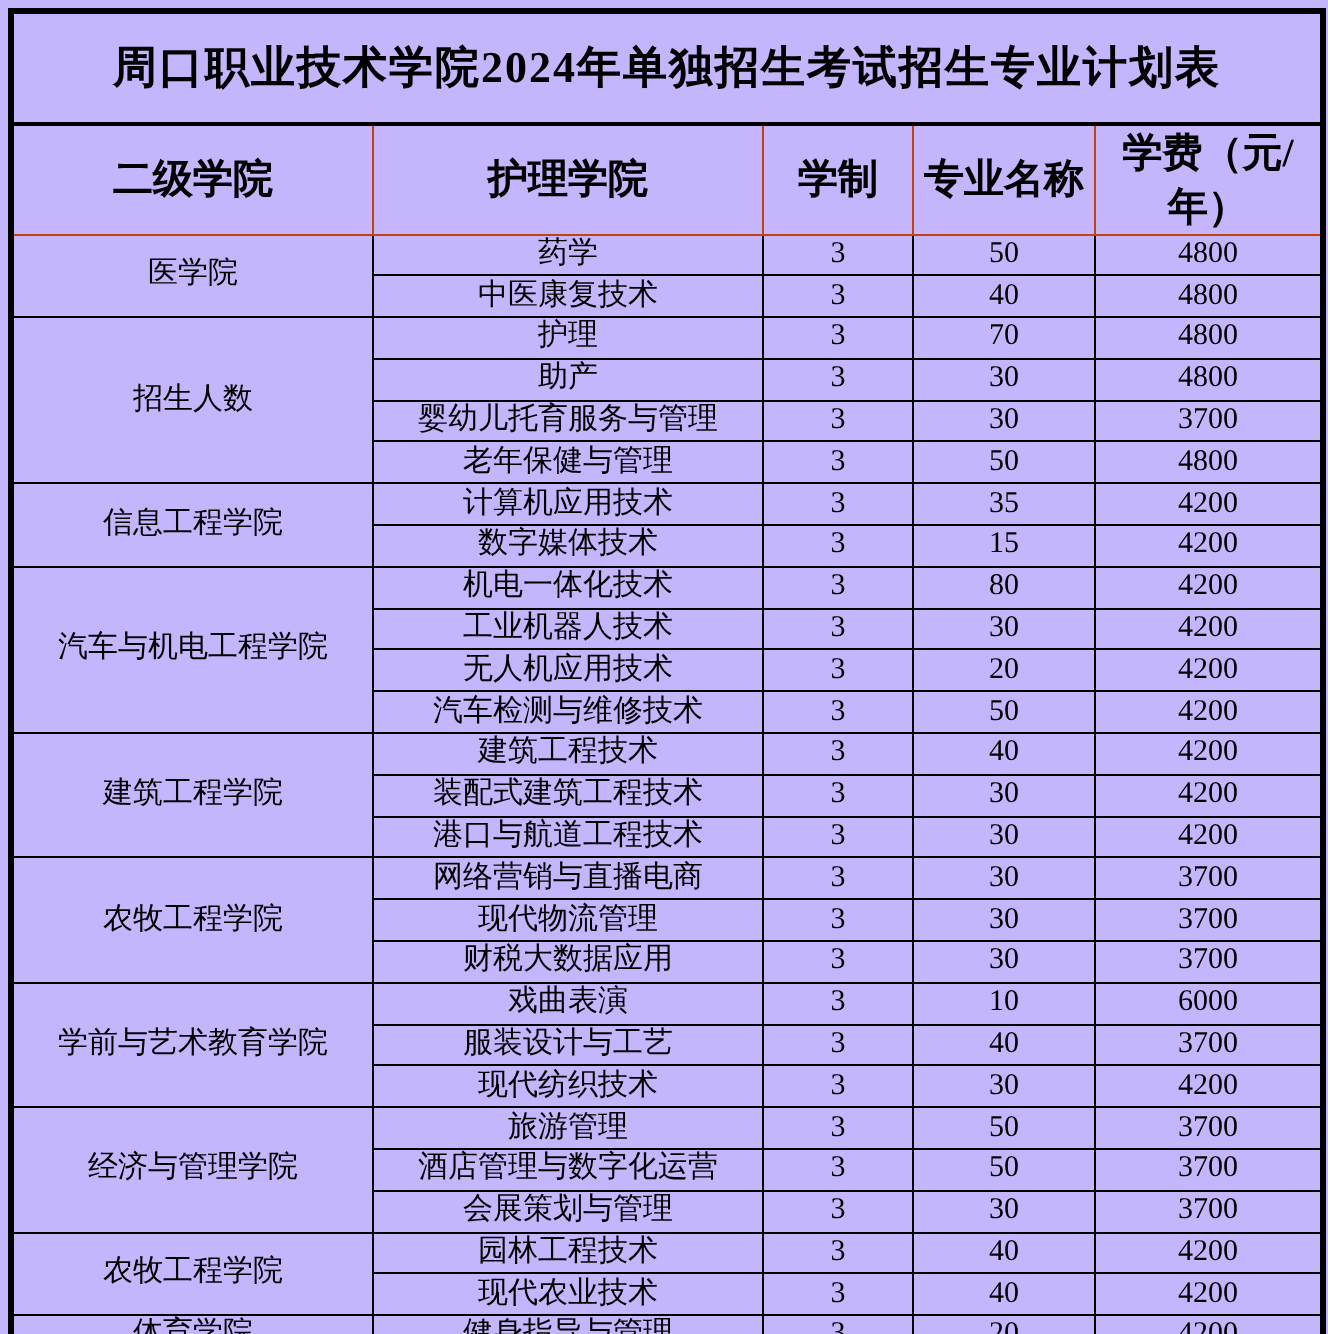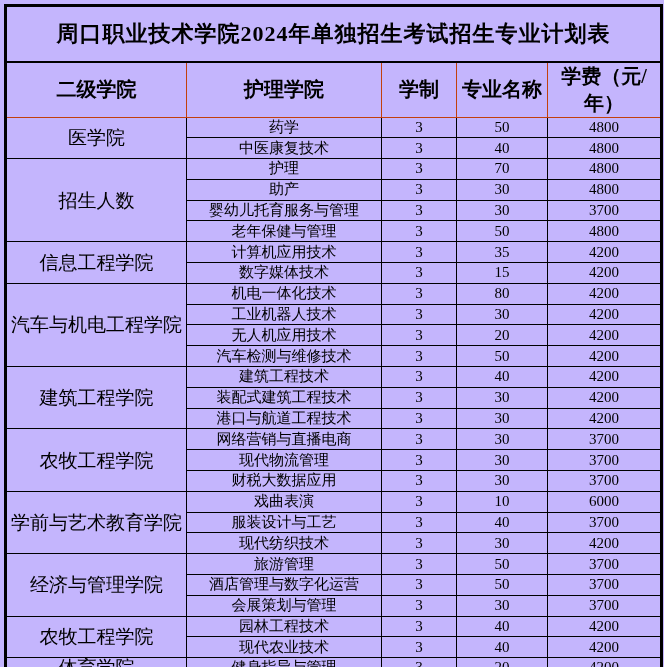--- a/index.html
+++ b/index.html
@@ -51,21 +51,21 @@
   tbody td {
     border: 1px solid #000000;
     text-align: center;
     vertical-align: middle;
     font-size: 15px;
     line-height: 1;
     padding: 0;
     white-space: nowrap;
     overflow: hidden;
   }
-  td.college-cell { font-size: 19px; }
+  td.college-cell { font-size: 15px; }
 </style>
 </head>
 <body>
 
 <div class="page">
   <table class="plan-table">
     <colgroup>
       <col class="c-college">
       <col class="c-major">
       <col class="c-years">

